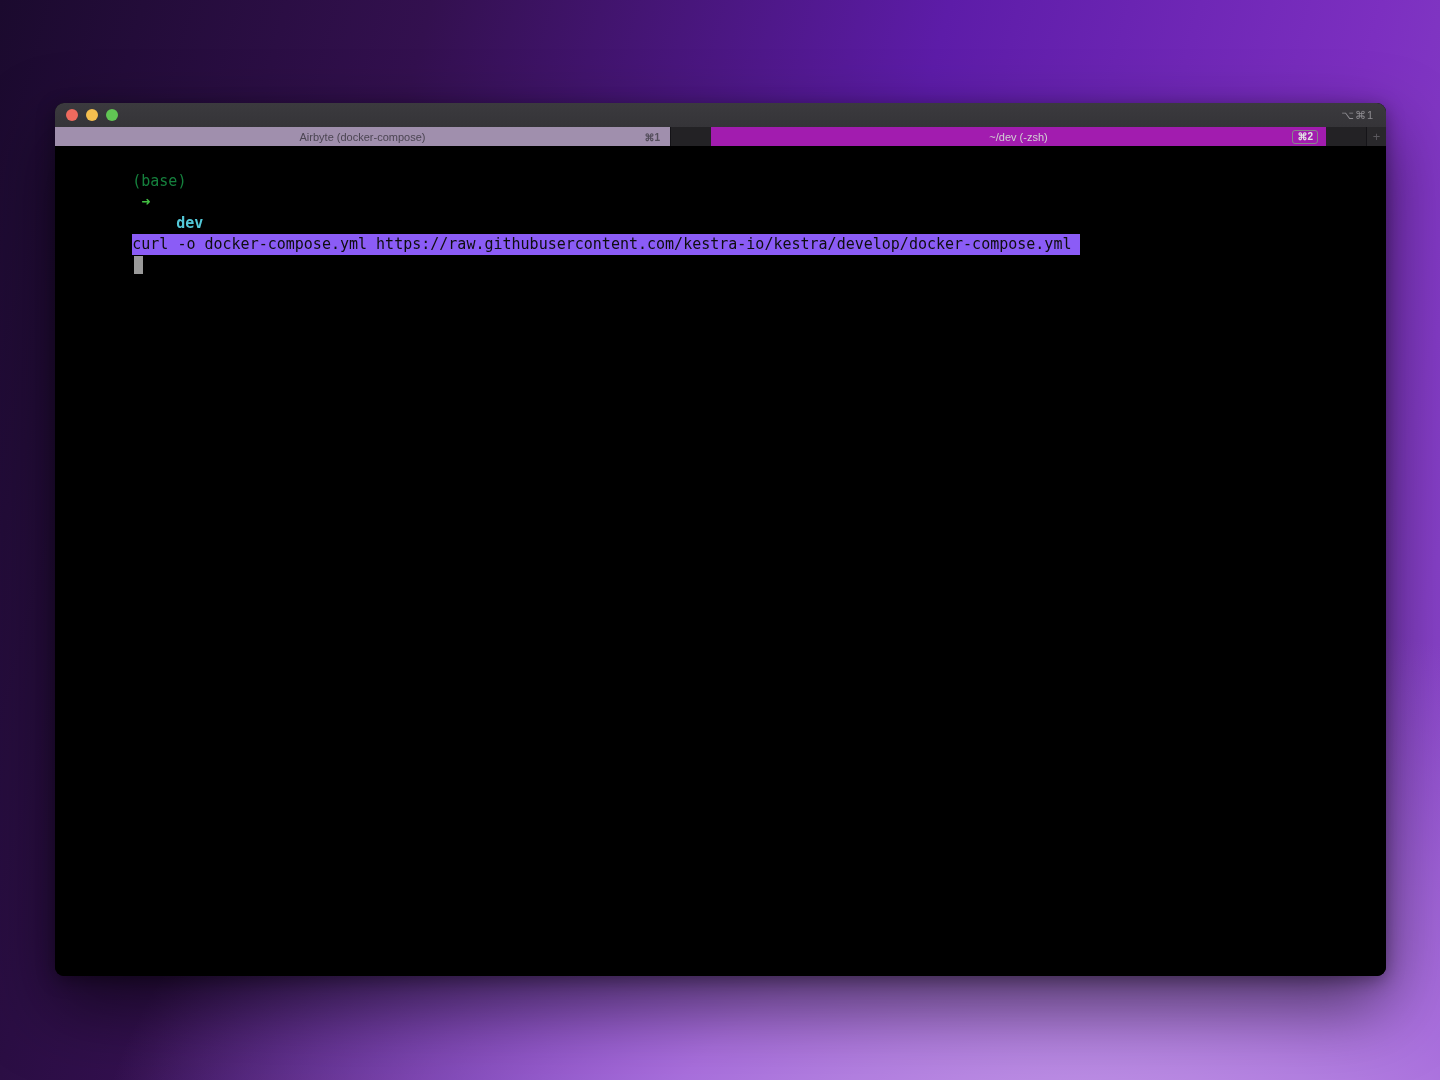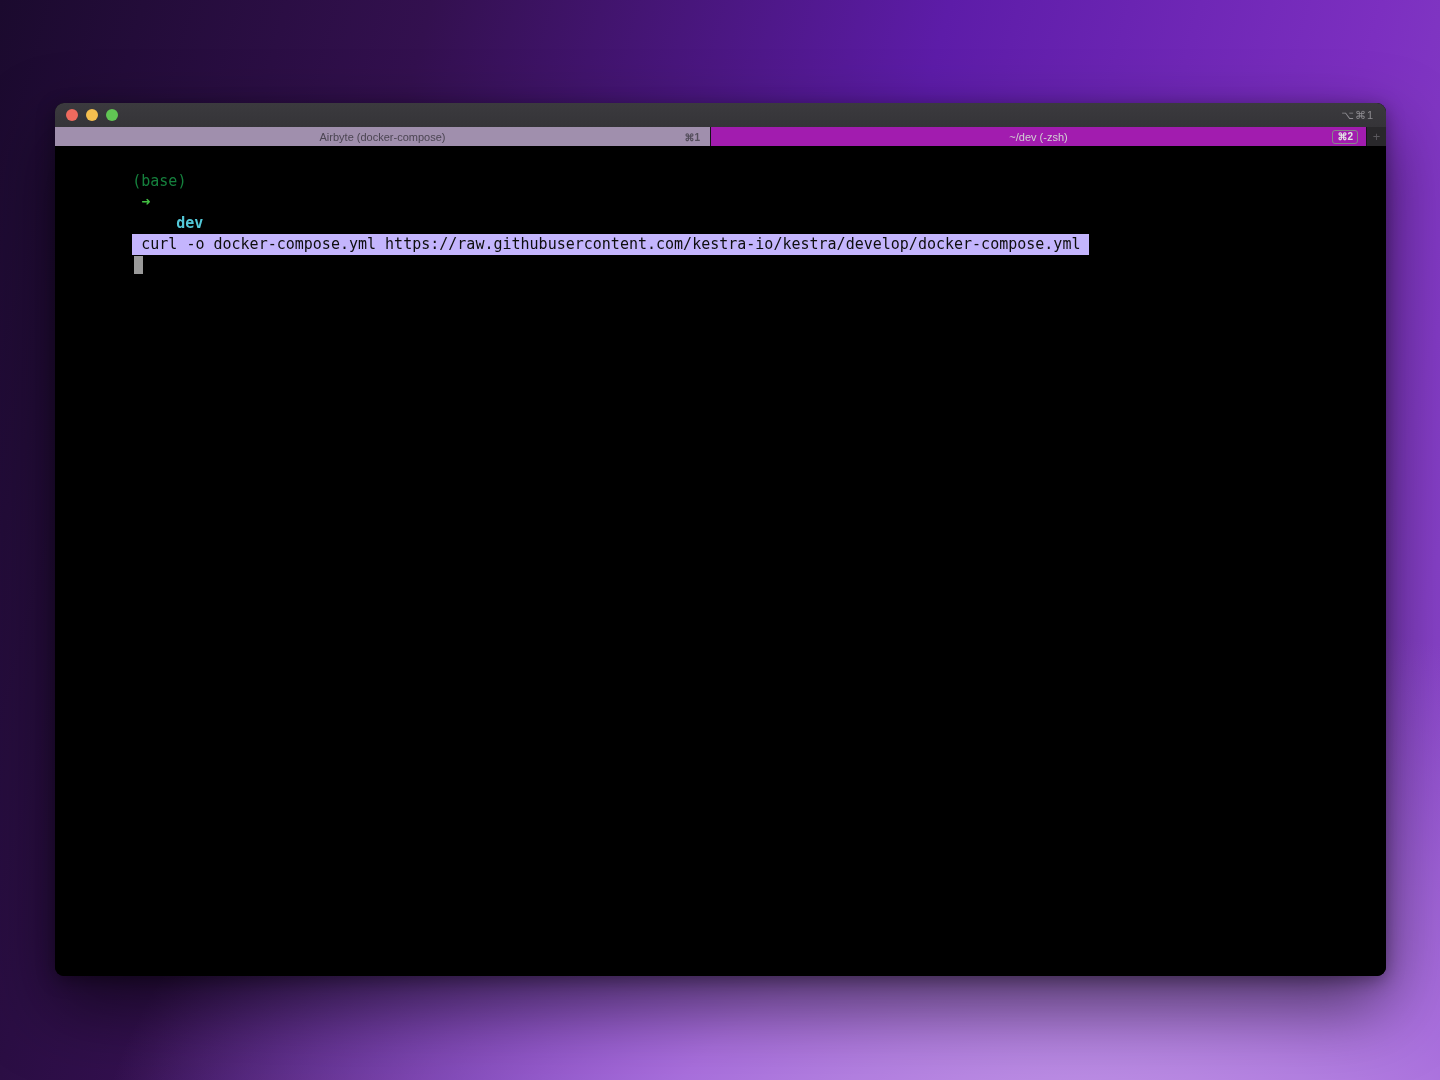--- a/index.html
+++ b/index.html
@@ -73,20 +73,21 @@
     font-size: 11px;
     color: #8e8c91;
     letter-spacing: 1px;
   }
   
   .tabbar {
     height: 19px;
     display: flex;
     align-items: stretch;
     background: #232225;
+    gap: 40px;
   }
   .tab {
     position: relative;
     flex: 1 1 0;
     display: flex;
     align-items: center;
     justify-content: center;
   }
   .tab-airbyte {
     background: #a08fad;
@@ -150,23 +151,23 @@
     font-weight: bold;
     margin: 0 2ch 0 1ch;
   }
   .prompt-dir {
     color: #53c8d8;
     font-weight: bold;
     margin-right: 1ch;
     margin-left: 44px;
   }
   .cmd-selection {
-    background: #c4b5fd;
+    background: #8b5cf6;
     color: #0d0d0d;
-    padding: 1px 0 2px 9px;
+    padding: 1px 0 2px 0;
     padding-right: 1ch;
   }
   .block-cursor {
     display: inline-block;
     width: 1ch;
     height: 18px;
     background: #9a9a9a;
     margin-left: 2px;
     vertical-align: text-bottom;
   }

